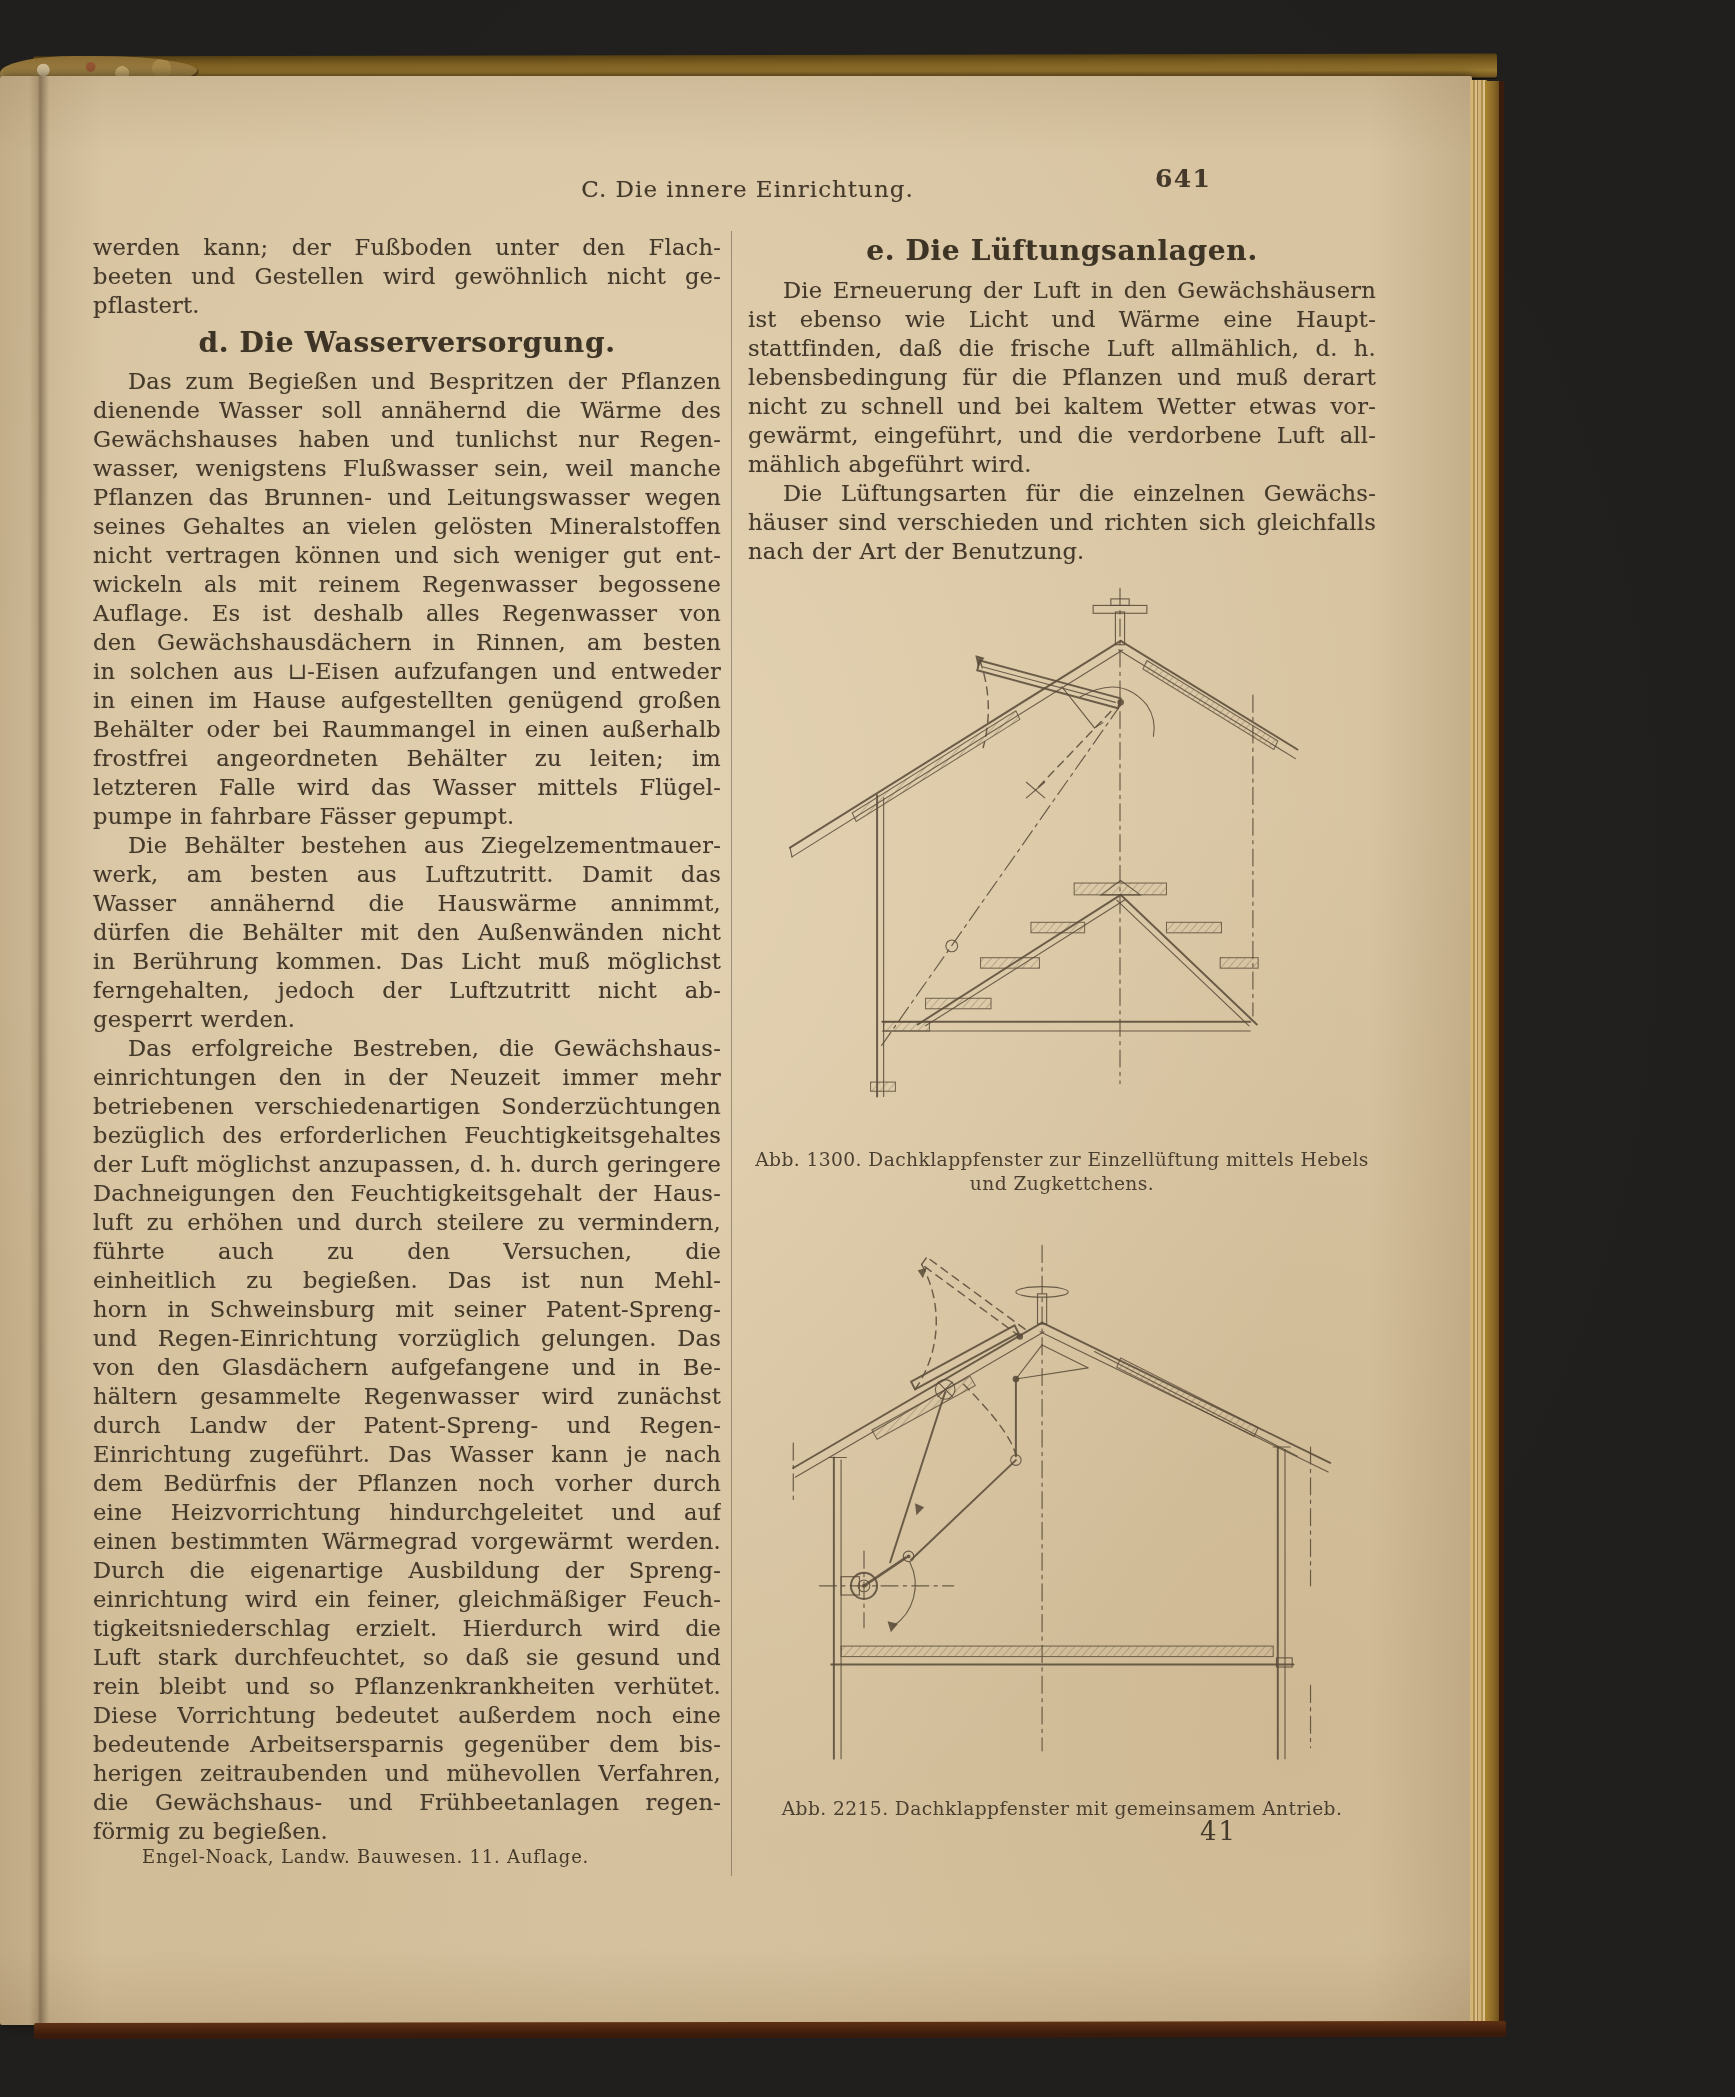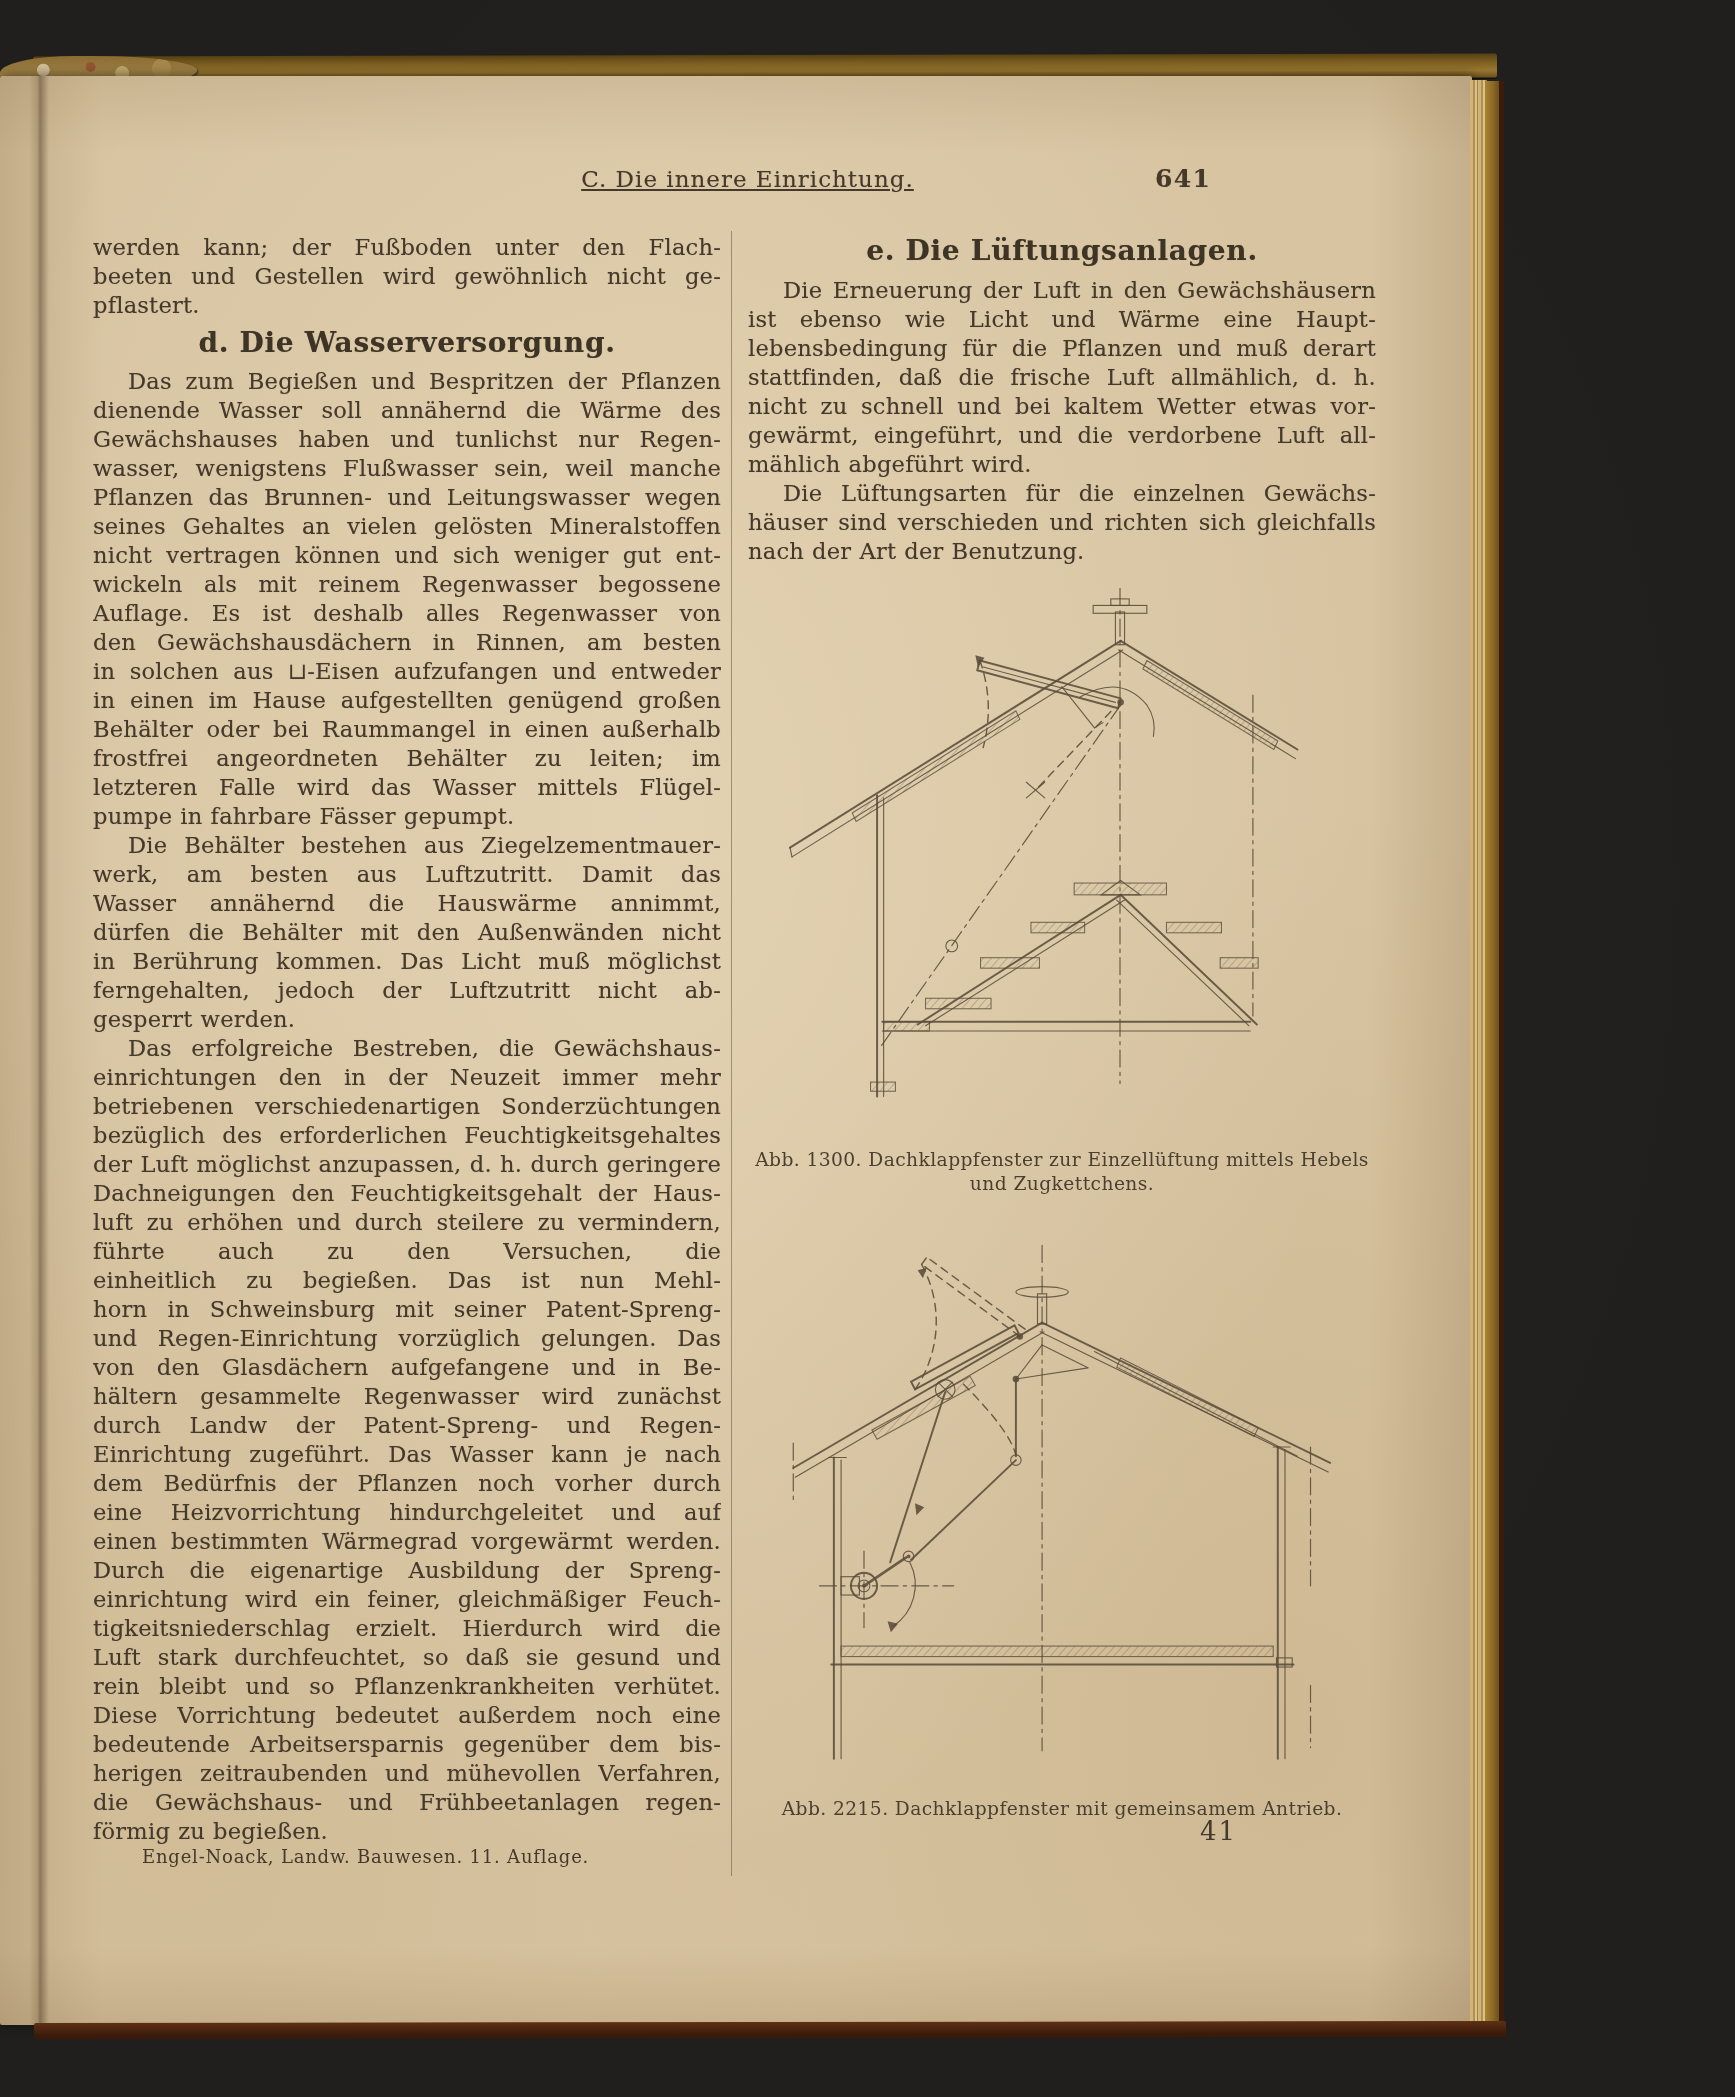--- a/index.html
+++ b/index.html
@@ -103,21 +103,21 @@
 
   <div class="top-edge abs"></div>
   <div class="frayed abs"></div>
   <div class="paper abs"></div>
   <div class="gutter abs"></div>
   <div class="page-stack abs"></div>
   <div class="page-stack-gold abs"></div>
   <div class="cover-right abs"></div>
   <div class="cover-bottom abs"></div>
 
-  <div class="abs running-header ink" style="left:564px; top:166px;text-decoration:underline;">C. Die innere Einrichtung.</div>
+  <div class="abs running-header ink" style="left:564px; top:176px;">C. Die innere Einrichtung.</div>
   <div class="abs folio ink" style="left:1155px; top:164px;font-weight:bold;">641</div>
 
   <div class="abs colrule" style="left:731px; top:231px; height:1645px;"></div>
 
   <div class="abs col" style="left:93px; top:233px;">
     <div>
         <div class="tline">werden kann; der Fußboden unter den Flach-</div>
         <div class="tline">beeten und Gestellen wird gewöhnlich nicht ge-</div>
         <div class="tline lastline">pflastert.</div>
       </div>
@@ -180,22 +180,22 @@
         <div class="tline lastline">förmig zu begießen.</div>
       </div>
   </div>
   <div class="abs footnote" style="left:142px; top:1846px;">Engel-Noack, Landw. Bauwesen. 11. Auflage.</div>
 
   <div class="abs col" style="left:748px; top:233px;">
     <div class="subheading e">e. Die Lüftungsanlagen.</div>
     <div>
         <div class="tline indent">Die Erneuerung der Luft in den Gewächshäusern</div>
         <div class="tline">ist ebenso wie Licht und Wärme eine Haupt-</div>
+        <div class="tline">stattfinden, daß die frische Luft allmählich, d. h.</div>
         <div class="tline">lebensbedingung für die Pflanzen und muß derart</div>
-        <div class="tline">stattfinden, daß die frische Luft allmählich, d. h.</div>
         <div class="tline">nicht zu schnell und bei kaltem Wetter etwas vor-</div>
         <div class="tline">gewärmt, eingeführt, und die verdorbene Luft all-</div>
         <div class="tline lastline">mählich abgeführt wird.</div>
       </div>
     <div>
         <div class="tline indent">Die Lüftungsarten für die einzelnen Gewächs-</div>
         <div class="tline">häuser sind verschieden und richten sich gleichfalls</div>
         <div class="tline lastline">nach der Art der Benutzung.</div>
       </div>
   </div>

